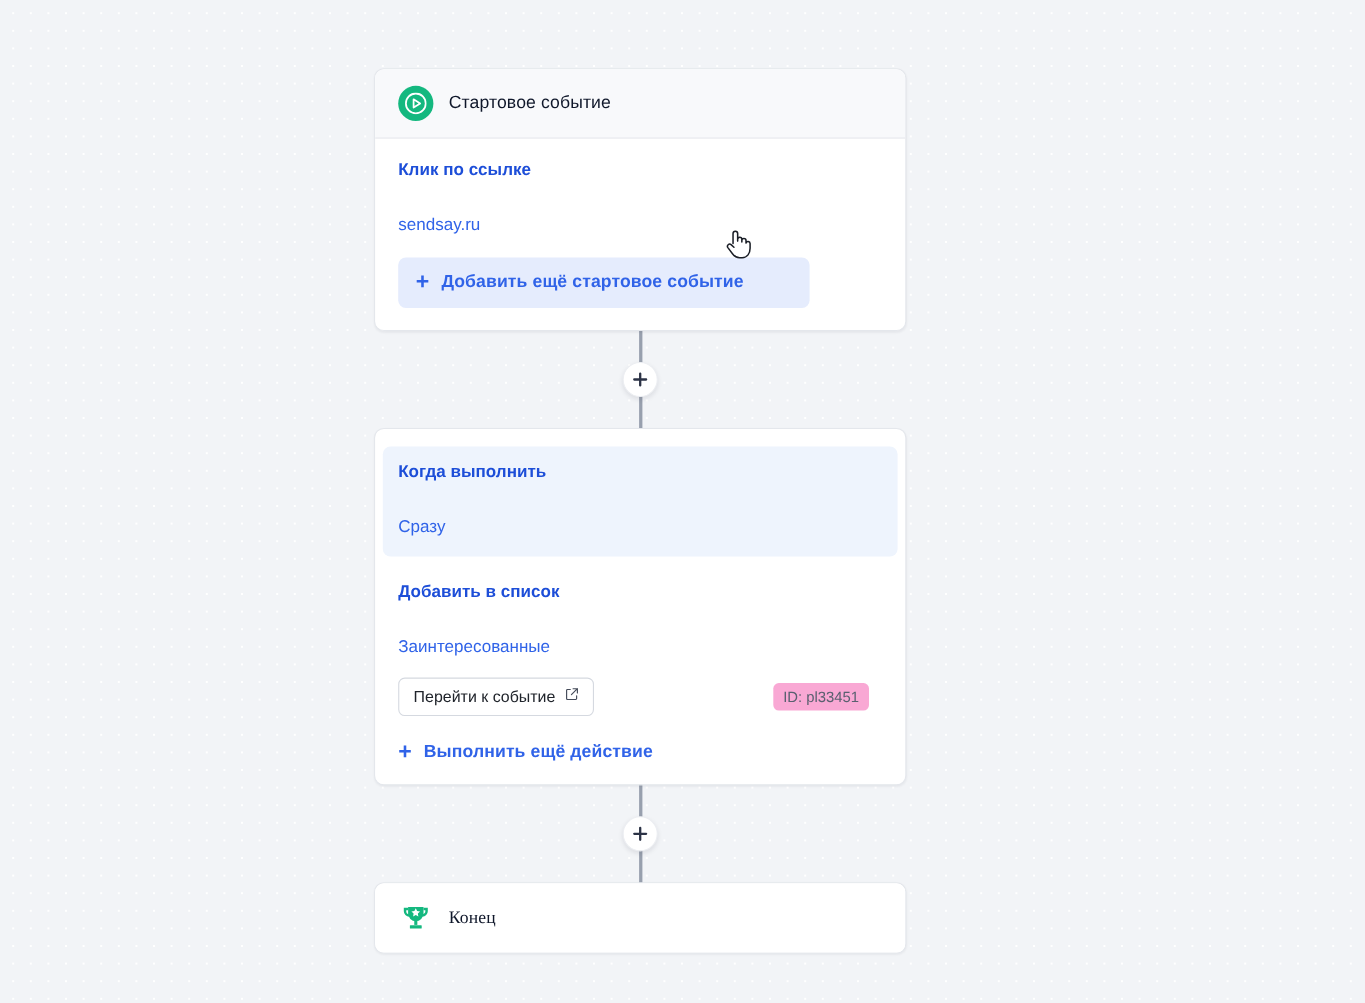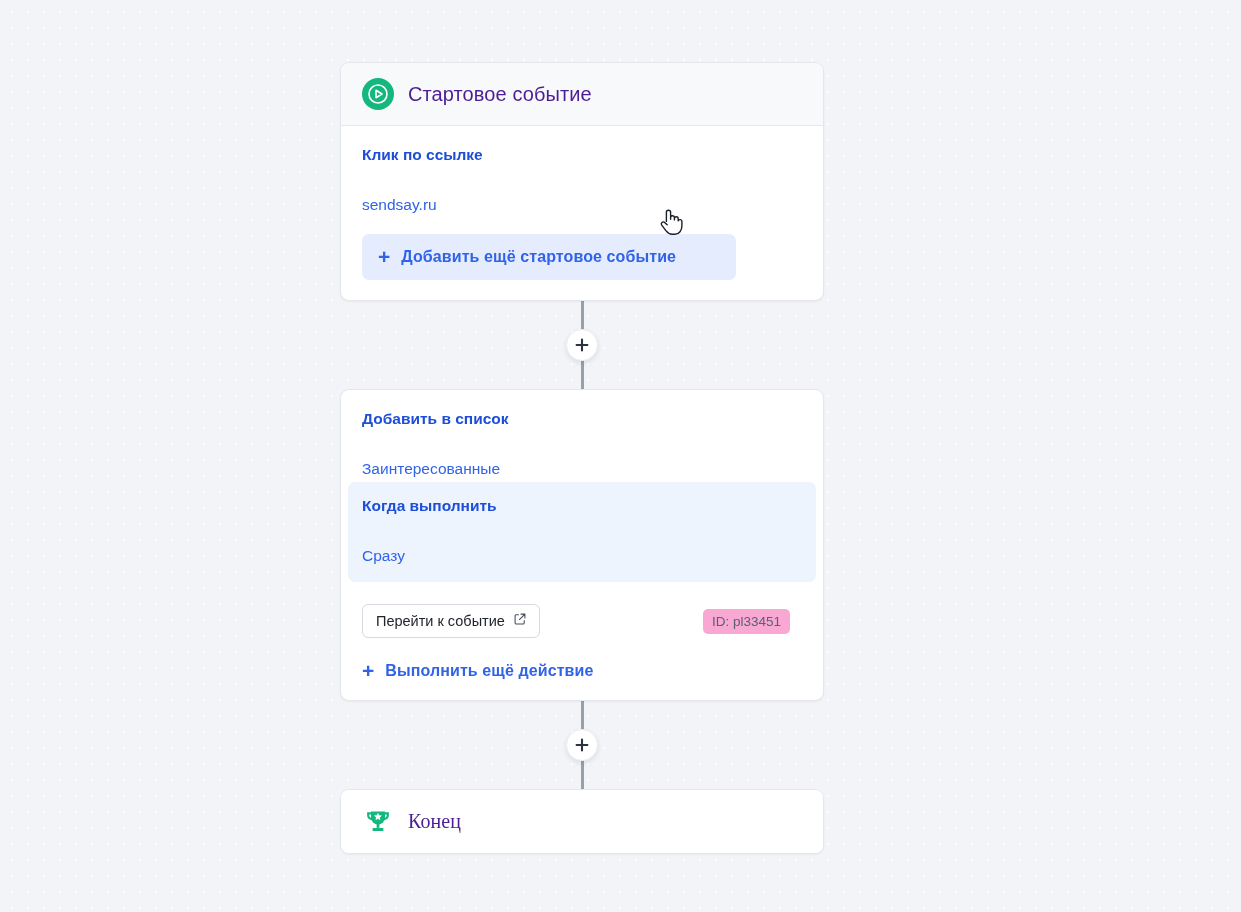--- a/index.html
+++ b/index.html
@@ -41,22 +41,22 @@
     display: flex;
     align-items: center;
     gap: 14px;
     height: 63px;
     padding: 0 21px;
     background: #f8f9fb;
     border-bottom: 1px solid #e6e8ed;
   }
   .node-header.no-border { border-bottom: none; background: #ffffff; font-family: Liberation Serif, serif; }
   .node-title {
-    font-size: 20px;
-    color: #4c1d95;
+    font-size: 16px;
+    color: #0f172a;
     letter-spacing: .1px;
   }
   .node-body {
     padding: 18px 21px 20px 21px;
   }
 
   
   .icon-badge {
     width: 32px; height: 32px;
     flex: 0 0 32px;
@@ -245,28 +245,28 @@
     <div class="plus-circle">
       <svg width="14" height="14" viewBox="0 0 14 14" aria-hidden="true">
         <path d="M7 1.6 V12.4 M1.6 7 H12.4" stroke="#2b3245" stroke-width="2.1" stroke-linecap="round"></path>
       </svg>
     </div>
   </div>
 
   <div class="node-card">
     <div class="node-body">
 
+      <div class="field-block highlight">
+        <div class="field-label">Когда выполнить</div>
+        <div class="field-value">Сразу</div>
+      </div>
+
       <div class="field-block">
         <div class="field-label">Добавить в список</div>
         <div class="field-value">Заинтересованные</div>
-      </div>
-
-      <div class="field-block highlight">
-        <div class="field-label">Когда выполнить</div>
-        <div class="field-value">Сразу</div>
       </div>
 
       <div class="meta-row">
         <button class="goto-btn">
           <span>Перейти к событие</span>
           <span>
             <svg width="14" height="14" viewBox="0 0 16 16" aria-hidden="true">
               <path d="M6.2 3.2H3.3A.9.9 0 0 0 2.4 4.1v8.6a.9.9 0 0 0 .9.9h8.6a.9.9 0 0 0 .9-.9V9.8" fill="none" stroke="#444b59" stroke-width="1.2" stroke-linecap="round" stroke-linejoin="round"></path>
               <path d="M9.1 2.4h4.5v4.5M13.6 2.4 7.4 8.6" fill="none" stroke="#444b59" stroke-width="1.2" stroke-linecap="round" stroke-linejoin="round"></path>
             </svg>

